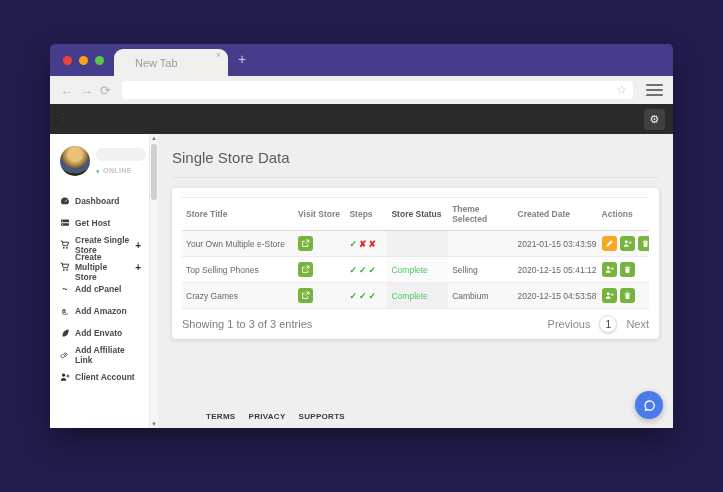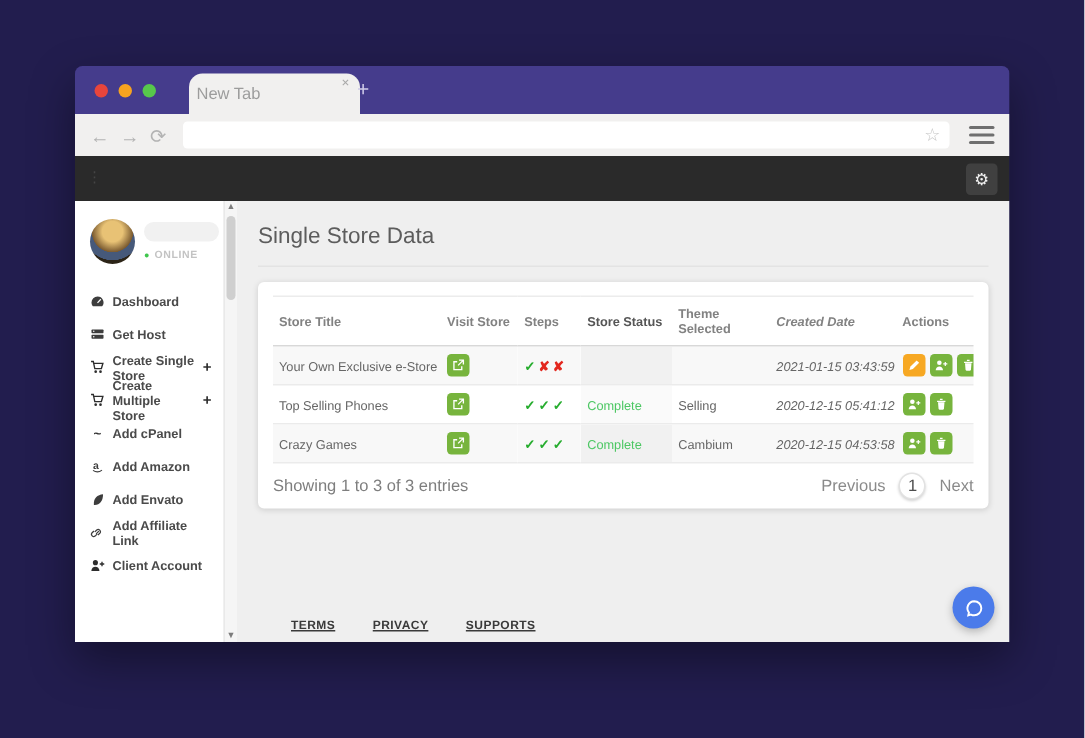--- a/index.html
+++ b/index.html
@@ -7,23 +7,23 @@
   .canvas { position:relative; width:723px; height:492px; background:#221d4e; overflow:hidden; }
 
   
   .browser { position:absolute; left:50px; top:44px; width:623px; height:384px;
              border-radius:5px 5px 0 0; overflow:hidden; box-shadow:0 12px 30px rgba(0,0,0,.4); }
 
   .chrome { height:32px; background:#453c8c; position:relative; }
   .lights { position:absolute; left:13px; top:12px; display:flex; gap:7px; }
   .light { width:9px; height:9px; border-radius:50%; }
   .light.red { background:#e8453c; } .light.yellow { background:#f7a31f; } .light.green { background:#57c84b; }
-  .tab { position:absolute; left:76px; top:5px; width:114px; height:27px; background:#f1f0ef;
+  .tab { position:absolute; left:64px; top:5px; width:114px; height:27px; background:#f1f0ef;
          border-radius:9px 9px 0 0; color:#9c9c9c; font-size:11px; display:flex; align-items:center;
-         padding-left:5px; }
+         padding-left:21px; }
   .tab-close { position:absolute; right:7px; top:2px; font-size:9px; color:#a9a9a9; line-height:1; }
   .new-tab { position:absolute; left:188px; top:7px; color:#cfcbe8; font-size:14px; }
 
   .toolbar { height:28px; background:#f1f0ef; display:flex; align-items:center; padding:0 10px; }
   .nav-ic { color:#b3b3b3; font-size:13px; margin-right:7px; line-height:1; }
   .urlbar { flex:1; height:18px; background:#fff; border-radius:3px; margin:0 4px; display:flex;
             align-items:center; justify-content:flex-end; padding:0 6px; font-size:10px; color:#444; }
   .star { color:#c6c6c6; font-size:12px; line-height:1; }
   .menu-ic { width:17px; margin-left:9px; display:flex; flex-direction:column; gap:3px; }
   .menu-ic i { display:block; height:2px; background:#6f6f6f; border-radius:1px; }
@@ -73,21 +73,21 @@
 
   table { width:100%; border-collapse:collapse; font-size:8.5px; color:#666; table-layout:fixed; }
   th { text-align:left; color:#828282; font-weight:bold; padding:6px 4px;
        border-top:1px solid #ececec; border-bottom:1px solid #d8d8d8; }
   th.sorted { color:#565656; }
   td { padding:5px 4px; border-bottom:1px solid #ebebeb; white-space:nowrap; overflow:hidden; }
   tr.odd td { background:#f8f8f8; }
   td.status-cell { background:#fafafa; }
   tr.odd td.status-cell { background:#f1f1f1; }
   .col-title{width:24%;} .col-visit{width:11%;} .col-steps{width:9%;} .col-status{width:13%;}
-  .col-theme{width:14%;} .col-date{width:18%;font-style:italic;} .col-actions{width:11%;}
+  .col-theme{width:14%;} .col-date{width:18%;} .col-actions{width:11%;}
 
   .visit-btn { width:15px; height:15px; background:#77b43d; border-radius:3px; display:inline-flex;
                align-items:center; justify-content:center; }
   .visit-btn svg { width:9px; height:9px; }
   .steps-cell { letter-spacing:1px; }
   .step { font-weight:bold; font-size:9px; margin-right:1px; }
   .step.check { color:#27ad2f; }
   .step.cross { color:#e3271e; }
   .status-complete { color:#4cc763; }
   .actions-cell > div { display:flex; gap:3px; }
@@ -96,22 +96,22 @@
   .action-btn svg { width:9px; height:9px; }
   .action-btn.edit { background:#f7a823; }
   .action-btn.assign, .action-btn.delete { background:#77b43d; }
 
   .card-footer { display:flex; align-items:center; height:30px; font-size:11px; color:#7e7e7e; }
   .pagination { margin-left:auto; display:flex; align-items:center; gap:9px; color:#8a8a8a; }
   .page-circle { width:18px; height:18px; border-radius:50%; background:#fff; border:1px solid #e2e2e2;
                  box-shadow:0 1px 2px rgba(0,0,0,.18); display:flex; align-items:center;
                  justify-content:center; color:#4c4c4c; }
 
-  .footer-links { position:absolute; left:36px; bottom:7px; display:flex; gap:25px; font-size:8px;
-                  font-weight:bold; color:#3a3a3a; letter-spacing:.3px;text-decoration:underline; }
+  .footer-links { position:absolute; left:48px; bottom:7px; display:flex; gap:13px; font-size:8px;
+                  font-weight:bold; color:#3a3a3a; letter-spacing:.3px; }
   .footer-links span { cursor:pointer; }
   .chat-btn { position:absolute; right:10px; bottom:9px; width:28px; height:28px; border-radius:50%;
               background:#4b7bea; display:flex; align-items:center; justify-content:center;
               box-shadow:0 2px 6px rgba(0,0,0,.25); }
   .chat-btn svg { width:15px; height:15px; }
 </style>
 </head>
 <body>
 
 <div class="canvas">
@@ -250,21 +250,21 @@
                 <th class="col-visit">Visit Store</th>
                 <th class="col-steps">Steps</th>
                 <th class="col-status sorted">Store Status</th>
                 <th class="col-theme">Theme Selected</th>
                 <th class="col-date">Created Date</th>
                 <th class="col-actions">Actions</th>
               </tr>
             </thead>
             <tbody id="table-body">
                 <tr class="odd">
-                  <td class="col-title">Your Own Exclusive e-Store</td>
+                  <td class="col-title">Your Own Multiple e-Store</td>
                   <td class="col-visit"><span class="visit-btn">
                       <svg viewBox="0 0 10 10">
                         <path d="M4.2 2.4H1.8v5.8h5.8V5.8" fill="none" stroke="#fff" stroke-width="1"></path>
                         <path d="M5.6 1.2h3.2v3.2M8.6 1.4 4.9 5.1" fill="none" stroke="#fff" stroke-width="1"></path>
                       </svg>
                     </span></td>
                   <td class="col-steps steps-cell"><span class="step check">✓</span><span class="step cross">✘</span><span class="step cross">✘</span></td>
                   <td class="col-status status-cell"></td>
                   <td class="col-theme"></td>
                   <td class="col-date">2021-01-15 03:43:59</td>

